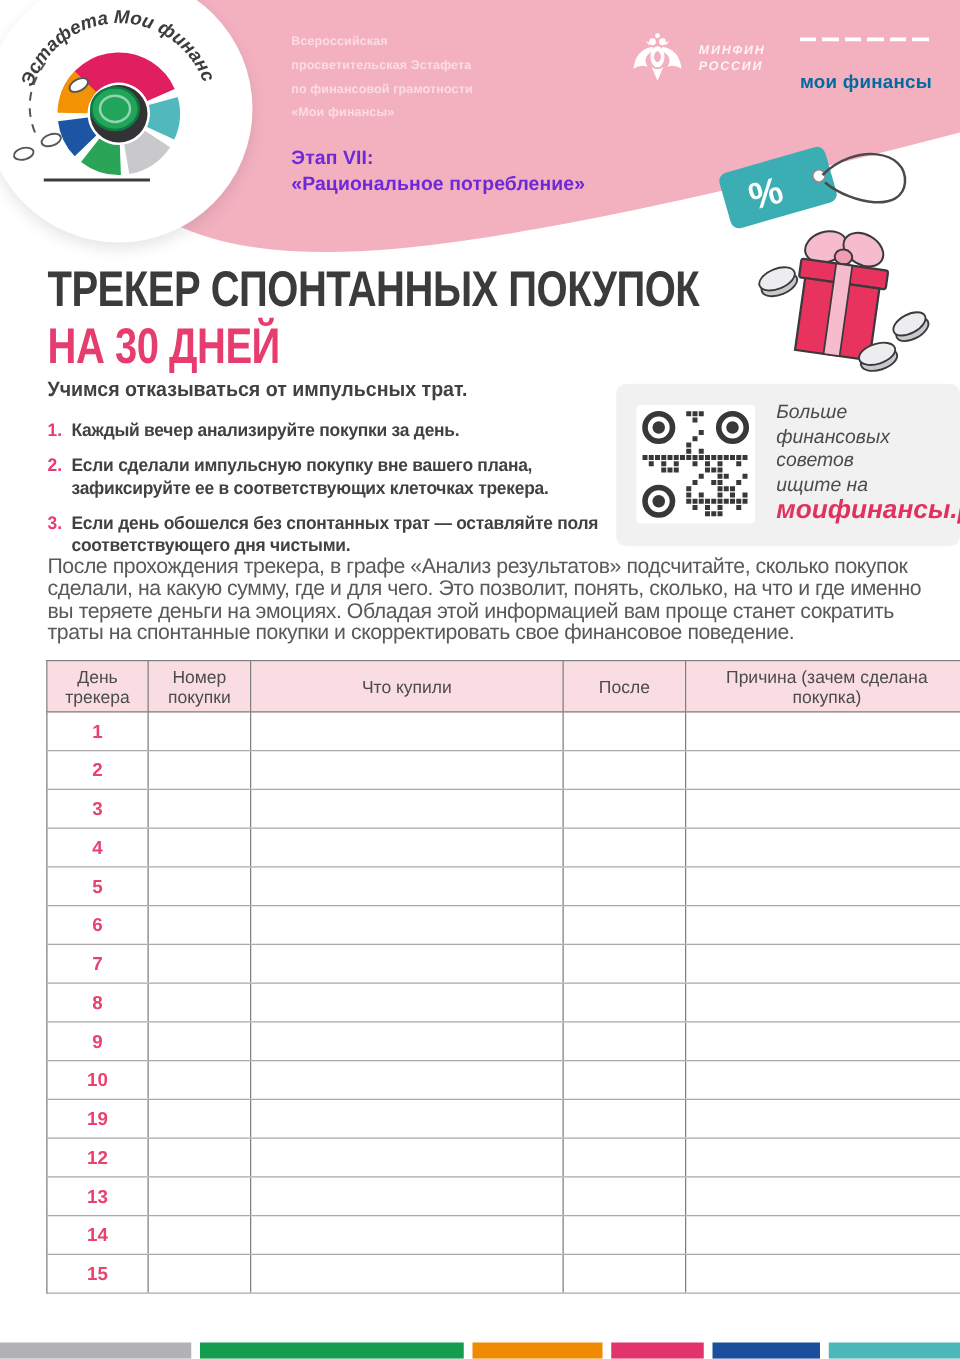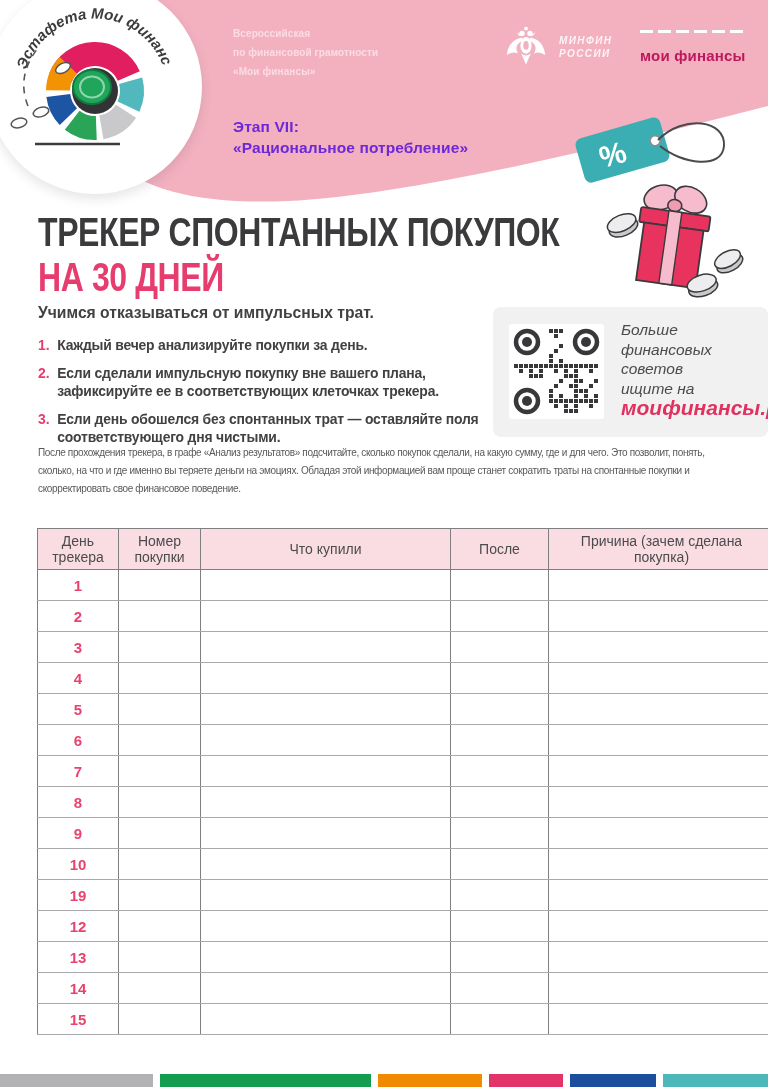--- a/index.html
+++ b/index.html
@@ -22,21 +22,21 @@
   }
   .stage-block{position:absolute;left:233px;top:116px;z-index:2;}
   .stage-line{color:#6d28d9;font-size:15.5px;font-weight:bold;line-height:21px;letter-spacing:.1px;}
 
   .minfin-block{position:absolute;left:502px;top:22px;z-index:2;display:flex;align-items:center;}
   .minfin-text{margin-left:9px;color:rgba(255,255,255,.85);font-size:10px;font-weight:bold;
     letter-spacing:1.4px;line-height:13px;font-style:italic;}
 
   .mf-block{position:absolute;left:640px;top:30px;z-index:2;width:106px;}
   .mf-dash{height:3px;background:repeating-linear-gradient(90deg,#ffffff 0 13px,transparent 13px 18px);}
-  .mf-label{margin-top:14px;color:#be185d;font-size:15px;font-weight:bold;letter-spacing:.2px;}
+  .mf-label{margin-top:24px;color:#0369a1;font-size:15px;font-weight:bold;letter-spacing:.2px;}
 
   .tag-svg{position:absolute;left:566px;top:100px;z-index:2;}
   .gift-svg{position:absolute;left:602px;top:172px;z-index:1;}
 
   
   .title-line1{position:absolute;left:38px;top:210px;font-size:40px;font-weight:bold;color:#3b3b3d;
     transform:scaleX(.80);transform-origin:left top;letter-spacing:-.5px;white-space:nowrap;z-index:2;}
   .title-line2{position:absolute;left:38px;top:255px;font-size:40px;font-weight:bold;color:#e73c6e;
     transform:scaleX(.80);transform-origin:left top;letter-spacing:-.5px;white-space:nowrap;z-index:2;}
   .subtitle{position:absolute;left:38px;top:303px;font-size:16.5px;font-weight:bold;color:#414143;
@@ -50,21 +50,21 @@
 
   
   .qr-panel{position:absolute;left:493px;top:307px;width:253px;height:130px;background:#f1f1f2;
     border-radius:8px;z-index:2;padding-left:22px;}
   .qr-code{position:absolute;left:16px;top:17px;}
   .qr-caption{position:absolute;left:128px;top:13px;font-style:italic;color:#4b4b4d;
     font-size:15.5px;line-height:19.5px;}
   .qr-link{font-style:italic;font-weight:bold;color:#e0315f;font-size:21px;line-height:19.5px;}
 
   
-  .analysis{position:absolute;left:38px;top:444px;width:704px;color:#59595b;font-size:10px;
+  .analysis{position:absolute;left:38px;top:444px;width:704px;color:#59595b;font-size:17px;
     line-height:17.8px;letter-spacing:-.35px;}
 
   
   .tracker{position:absolute;left:37px;top:528px;width:692px;border-collapse:collapse;
     table-layout:fixed;z-index:2;}
   .tracker th{
     background:#fadde3;border:1px solid #7f7f81;color:#4b4b4d;font-size:14px;font-weight:normal;
     line-height:16px;height:38px;text-align:center;vertical-align:middle;padding:1px 4px;}
   .tracker td{height:30px;border-left:1px solid #7f7f81;border-bottom:1px solid #a9a9ab;padding:0;}
   .tracker td:last-child{border-right:none;}
@@ -112,20 +112,21 @@
     <ellipse cx="63" cy="80" rx="8" ry="4.6" fill="#ffffff" stroke="#555557" stroke-width="1.5" transform="rotate(-28 63 80)"></ellipse>
     <ellipse cx="41" cy="124" rx="8" ry="4.6" fill="#fdfdfd" stroke="#555557" stroke-width="1.5" transform="rotate(-18 41 124)"></ellipse>
     <ellipse cx="19" cy="135" rx="8" ry="4.6" fill="#fdfdfd" stroke="#555557" stroke-width="1.5" transform="rotate(-14 19 135)"></ellipse>
   </g>
   <path d="M 28,118 Q 16,88 38,60" fill="none" stroke="#555557" stroke-width="1.6" stroke-dasharray="7 6"></path>
   <line x1="35" y1="156" x2="120" y2="156" stroke="#3c3c3e" stroke-width="2.5"></line>
 </svg>
 
 <div class="program-block">
   <div class="program-line">Всероссийская</div>
+  <div class="program-line">просветительская Эстафета</div>
   <div class="program-line">по финансовой грамотности</div>
   <div class="program-line">«Мои финансы»</div>
 </div>
 <div class="stage-block">
   <div class="stage-line">Этап VII:</div>
   <div class="stage-line">«Рациональное потребление»</div>
 </div>
 
 <div class="minfin-block">
   <svg width="48" height="50" viewBox="0 0 60 60">

